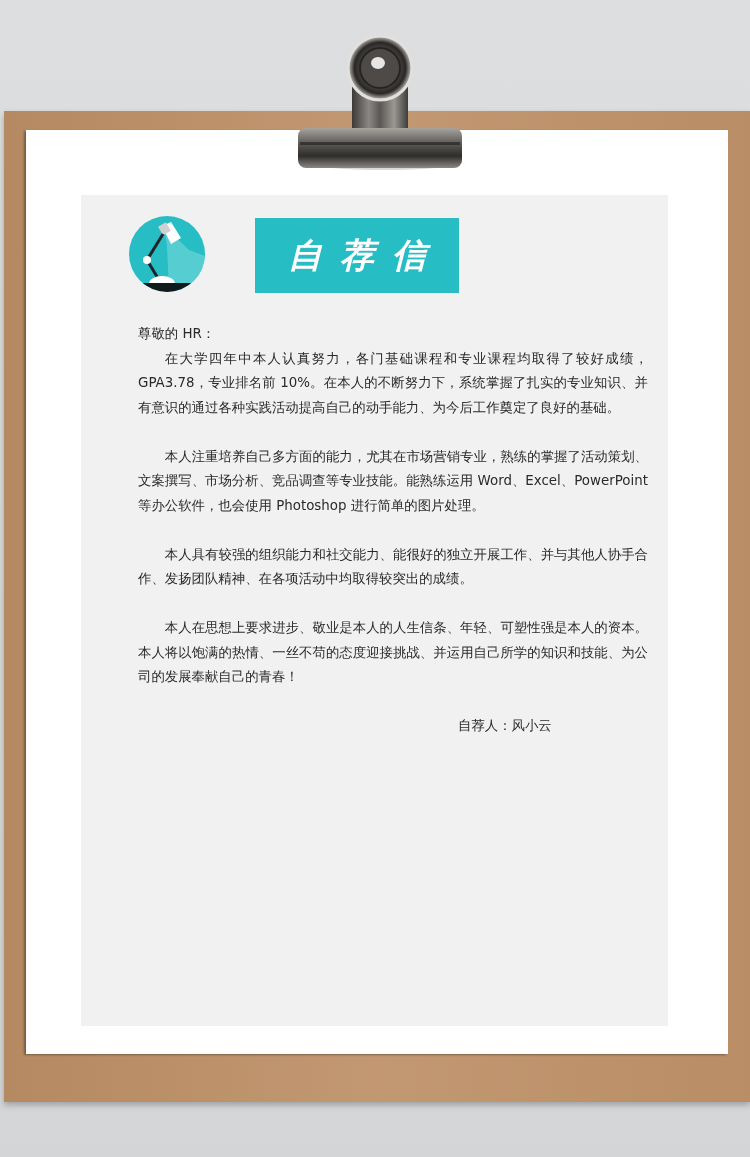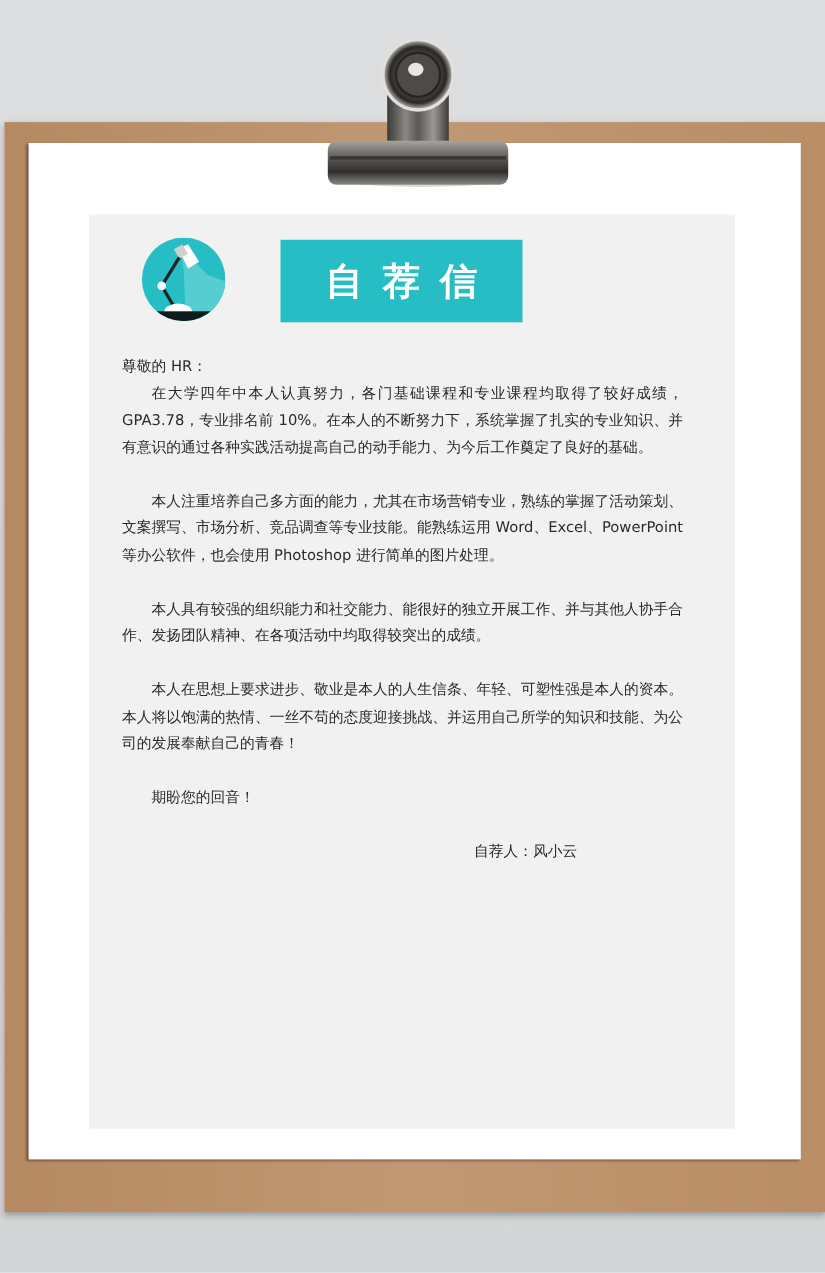--- a/index.html
+++ b/index.html
@@ -21,27 +21,27 @@
   .panel {
     position: absolute; left: 81px; top: 195px; width: 587px; height: 831px;
     background: #f1f1f1;
   }
   .clip { position: absolute; left: 290px; top: 22px; width: 180px; height: 150px; }
   .icon-circle {
     position: absolute; left: 129px; top: 216px; width: 76px; height: 76px;
     border-radius: 50%; overflow: hidden;
   }
   .title-box {
-    position: absolute; left: 255px; top: 218px; width: 220px; height: 75px;
+    position: absolute; left: 255px; top: 218px; width: 204px; height: 75px;
     background: #27bdc4; color: #fff;
     display: flex; align-items: center; justify-content: center;
-    font-size: 34px; font-weight: bold; letter-spacing: 18px; padding-left: 18px; box-sizing: border-box;
+    font-size: 34px; font-weight: bold; letter-spacing: 18px; padding-left: 18px; box-sizing: border-box; font-style: italic;
   }
   .letter {
-    position: absolute; left: 111px; top: 322px; width: 510px;
+    position: absolute; left: 138px; top: 322px; width: 510px;
     color: #2a2a2a; font-size: 13.4px; line-height: 24.5px;
   }
   .letter p { margin: 0 0 24.5px 0; text-indent: 2em; text-align: justify; }
   .letter .greet { text-indent: 0; margin: 0; }
   .letter .first { margin-bottom: 24.5px; }
   .letter .closing { margin-bottom: 24.5px; }
   .letter .signature { text-indent: 0; text-align: left; padding-left: 320px; margin: 0; }
 </style>
 </head>
 <body>
@@ -95,15 +95,14 @@
 </div>
 
 <div class="title-box">自荐信</div>
 
 <div class="letter">
   <p class="greet">尊敬的 HR：</p>
   <p>在大学四年中本人认真努力，各门基础课程和专业课程均取得了较好成绩，GPA3.78，专业排名前 10%。在本人的不断努力下，系统掌握了扎实的专业知识、并有意识的通过各种实践活动提高自己的动手能力、为今后工作奠定了良好的基础。</p>
   <p>本人注重培养自己多方面的能力，尤其在市场营销专业，熟练的掌握了活动策划、文案撰写、市场分析、竞品调查等专业技能。能熟练运用 Word、Excel、PowerPoint 等办公软件，也会使用 Photoshop 进行简单的图片处理。</p>
   <p>本人具有较强的组织能力和社交能力、能很好的独立开展工作、并与其他人协手合作、发扬团队精神、在各项活动中均取得较突出的成绩。</p>
   <p>本人在思想上要求进步、敬业是本人的人生信条、年轻、可塑性强是本人的资本。本人将以饱满的热情、一丝不苟的态度迎接挑战、并运用自己所学的知识和技能、为公司的发展奉献自己的青春！</p>
-  <p class="closing">期盼您的回音！</p>
   <p class="signature">自荐人：风小云</p>
 </div>
 
 </body></html>

